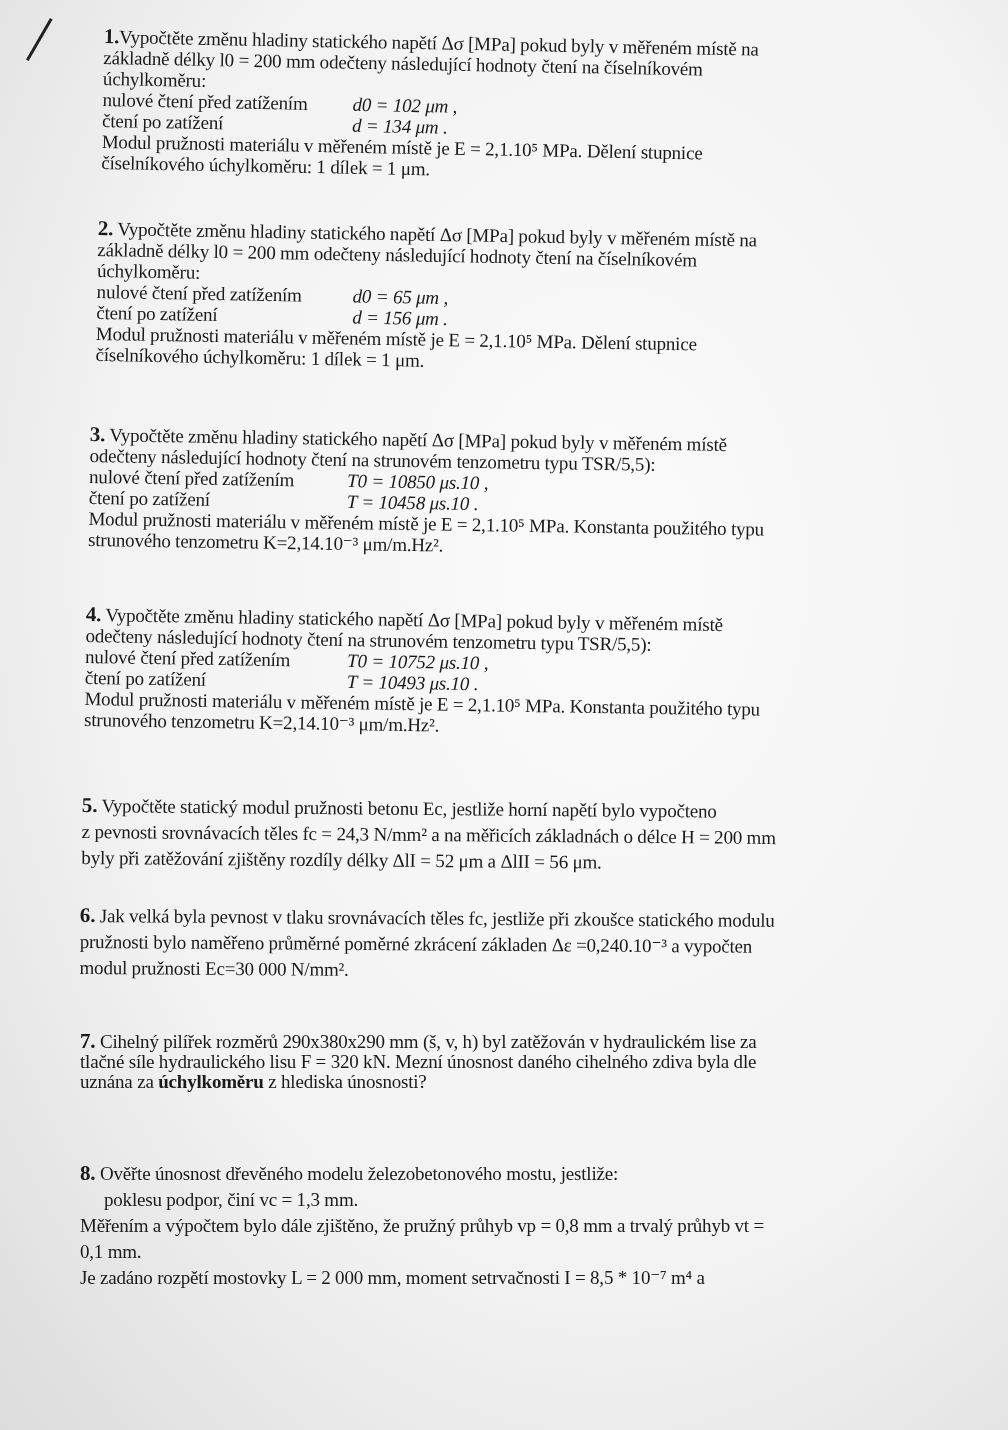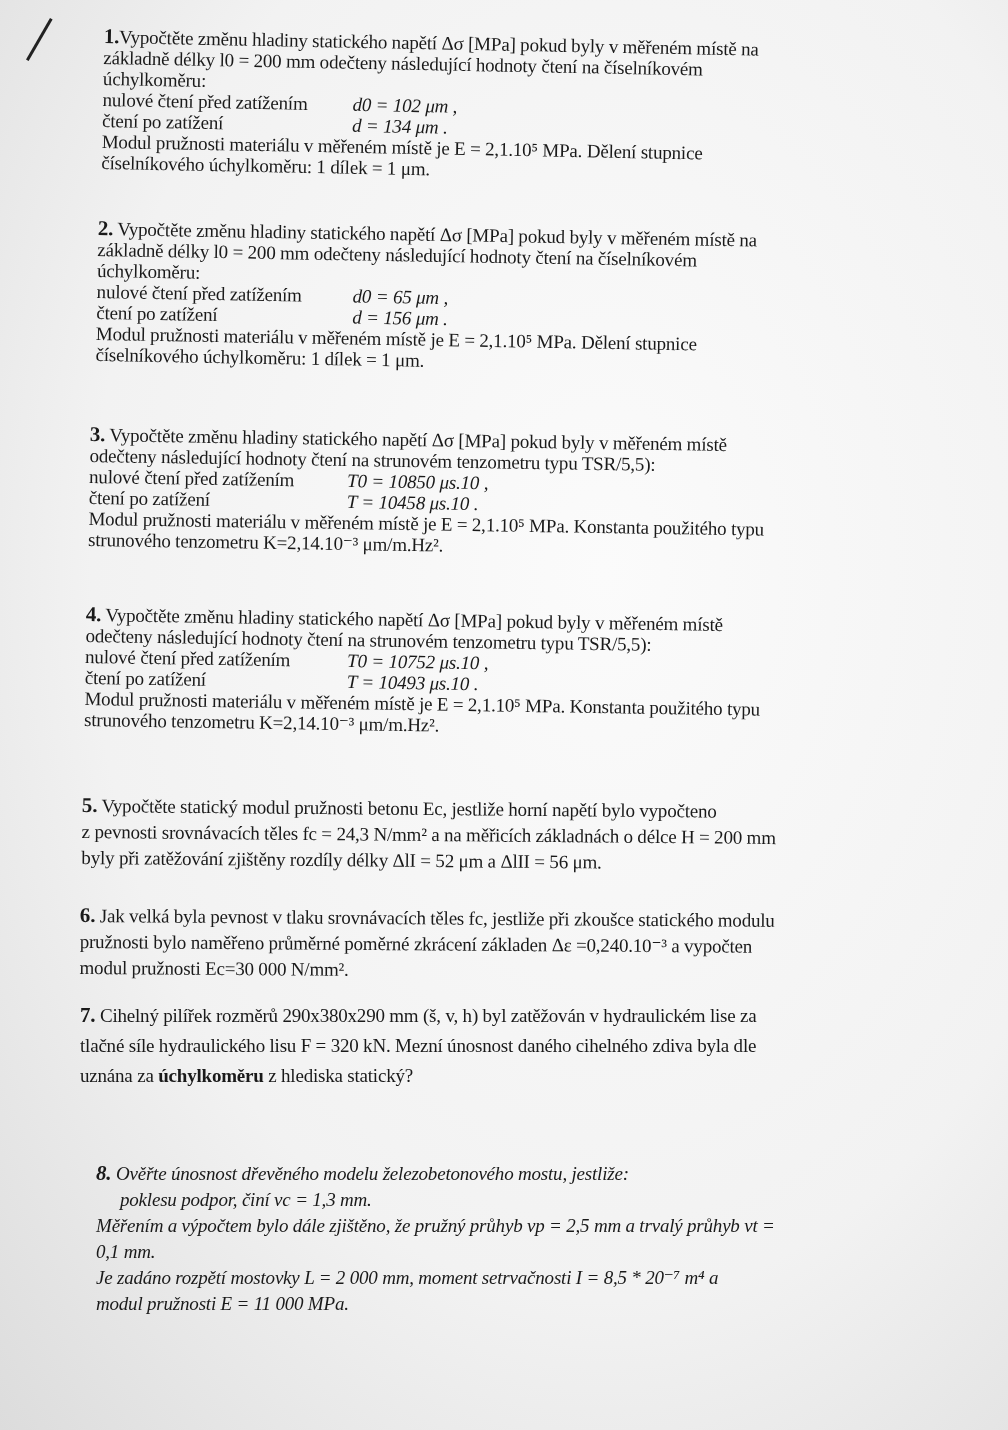--- a/index.html
+++ b/index.html
@@ -70,26 +70,25 @@
   <p>z pevnosti srovnávacích těles fc = 24,3 N/mm² a na měřicích základnách o délce H = 200 mm</p>
   <p>byly při zatěžování zjištěny rozdíly délky ΔlI = 52 μm a ΔlII = 56 μm.</p>
 </div>
 
 <div class="task" style="left:80px; top:902px; transform:rotate(0.4deg); transform-origin:left top; line-height:26px;">
   <p><span class="num">6.</span> <span>Jak velká byla pevnost v tlaku srovnávacích těles fc, jestliže při zkoušce statického modulu</span></p>
   <p>pružnosti bylo naměřeno průměrné poměrné zkrácení základen Δε =0,240.10⁻³ a vypočten</p>
   <p>modul pružnosti Ec=30 000 N/mm².</p>
 </div>
 
-<div class="task" style="left:80px; top:1000px; line-height:30px; width:830px;">
+<div class="task" style="left:80px; top:1031px; line-height:20px; width:830px;">
   <p><span class="num">7.</span> <span>Cihelný pilířek rozměrů 290x380x290 mm (š, v, h) byl zatěžován v hydraulickém lise za</span></p>
   <p>tlačné síle hydraulického lisu F = 320 kN. Mezní únosnost daného cihelného zdiva byla dle</p>
-  <p><span>uznána za</span> <b class="bold">úchylkoměru</b> <span>z hlediska statický?</span></p>
+  <p><span>uznána za</span> <b class="bold">úchylkoměru</b> <span>z hlediska únosnosti?</span></p>
 </div>
 
-<div class="task" style="left:96px; top:1160px; line-height:26px;font-style:italic;">
+<div class="task" style="left:80px; top:1160px; line-height:26px;">
   <p><span class="num">8.</span> <span>Ověřte únosnost dřevěného  modelu železobetonového mostu, jestliže:</span></p>
   <p style="padding-left:24px">poklesu podpor, činí vc = 1,3 mm.</p>
-  <p>Měřením a výpočtem bylo dále zjištěno, že pružný průhyb vp = 2,5 mm a trvalý průhyb vt =</p>
+  <p>Měřením a výpočtem bylo dále zjištěno, že pružný průhyb vp = 0,8 mm a trvalý průhyb vt =</p>
   <p>0,1 mm.</p>
-  <p>Je zadáno rozpětí mostovky   L = 2 000  mm, moment setrvačnosti   I = 8,5 * 20⁻⁷ m⁴ a</p>
-  <p>modul pružnosti  E =  11 000  MPa.</p>
+  <p>Je zadáno rozpětí mostovky   L = 2 000  mm, moment setrvačnosti   I = 8,5 * 10⁻⁷ m⁴ a</p>
 </div>
 
 </body></html>

